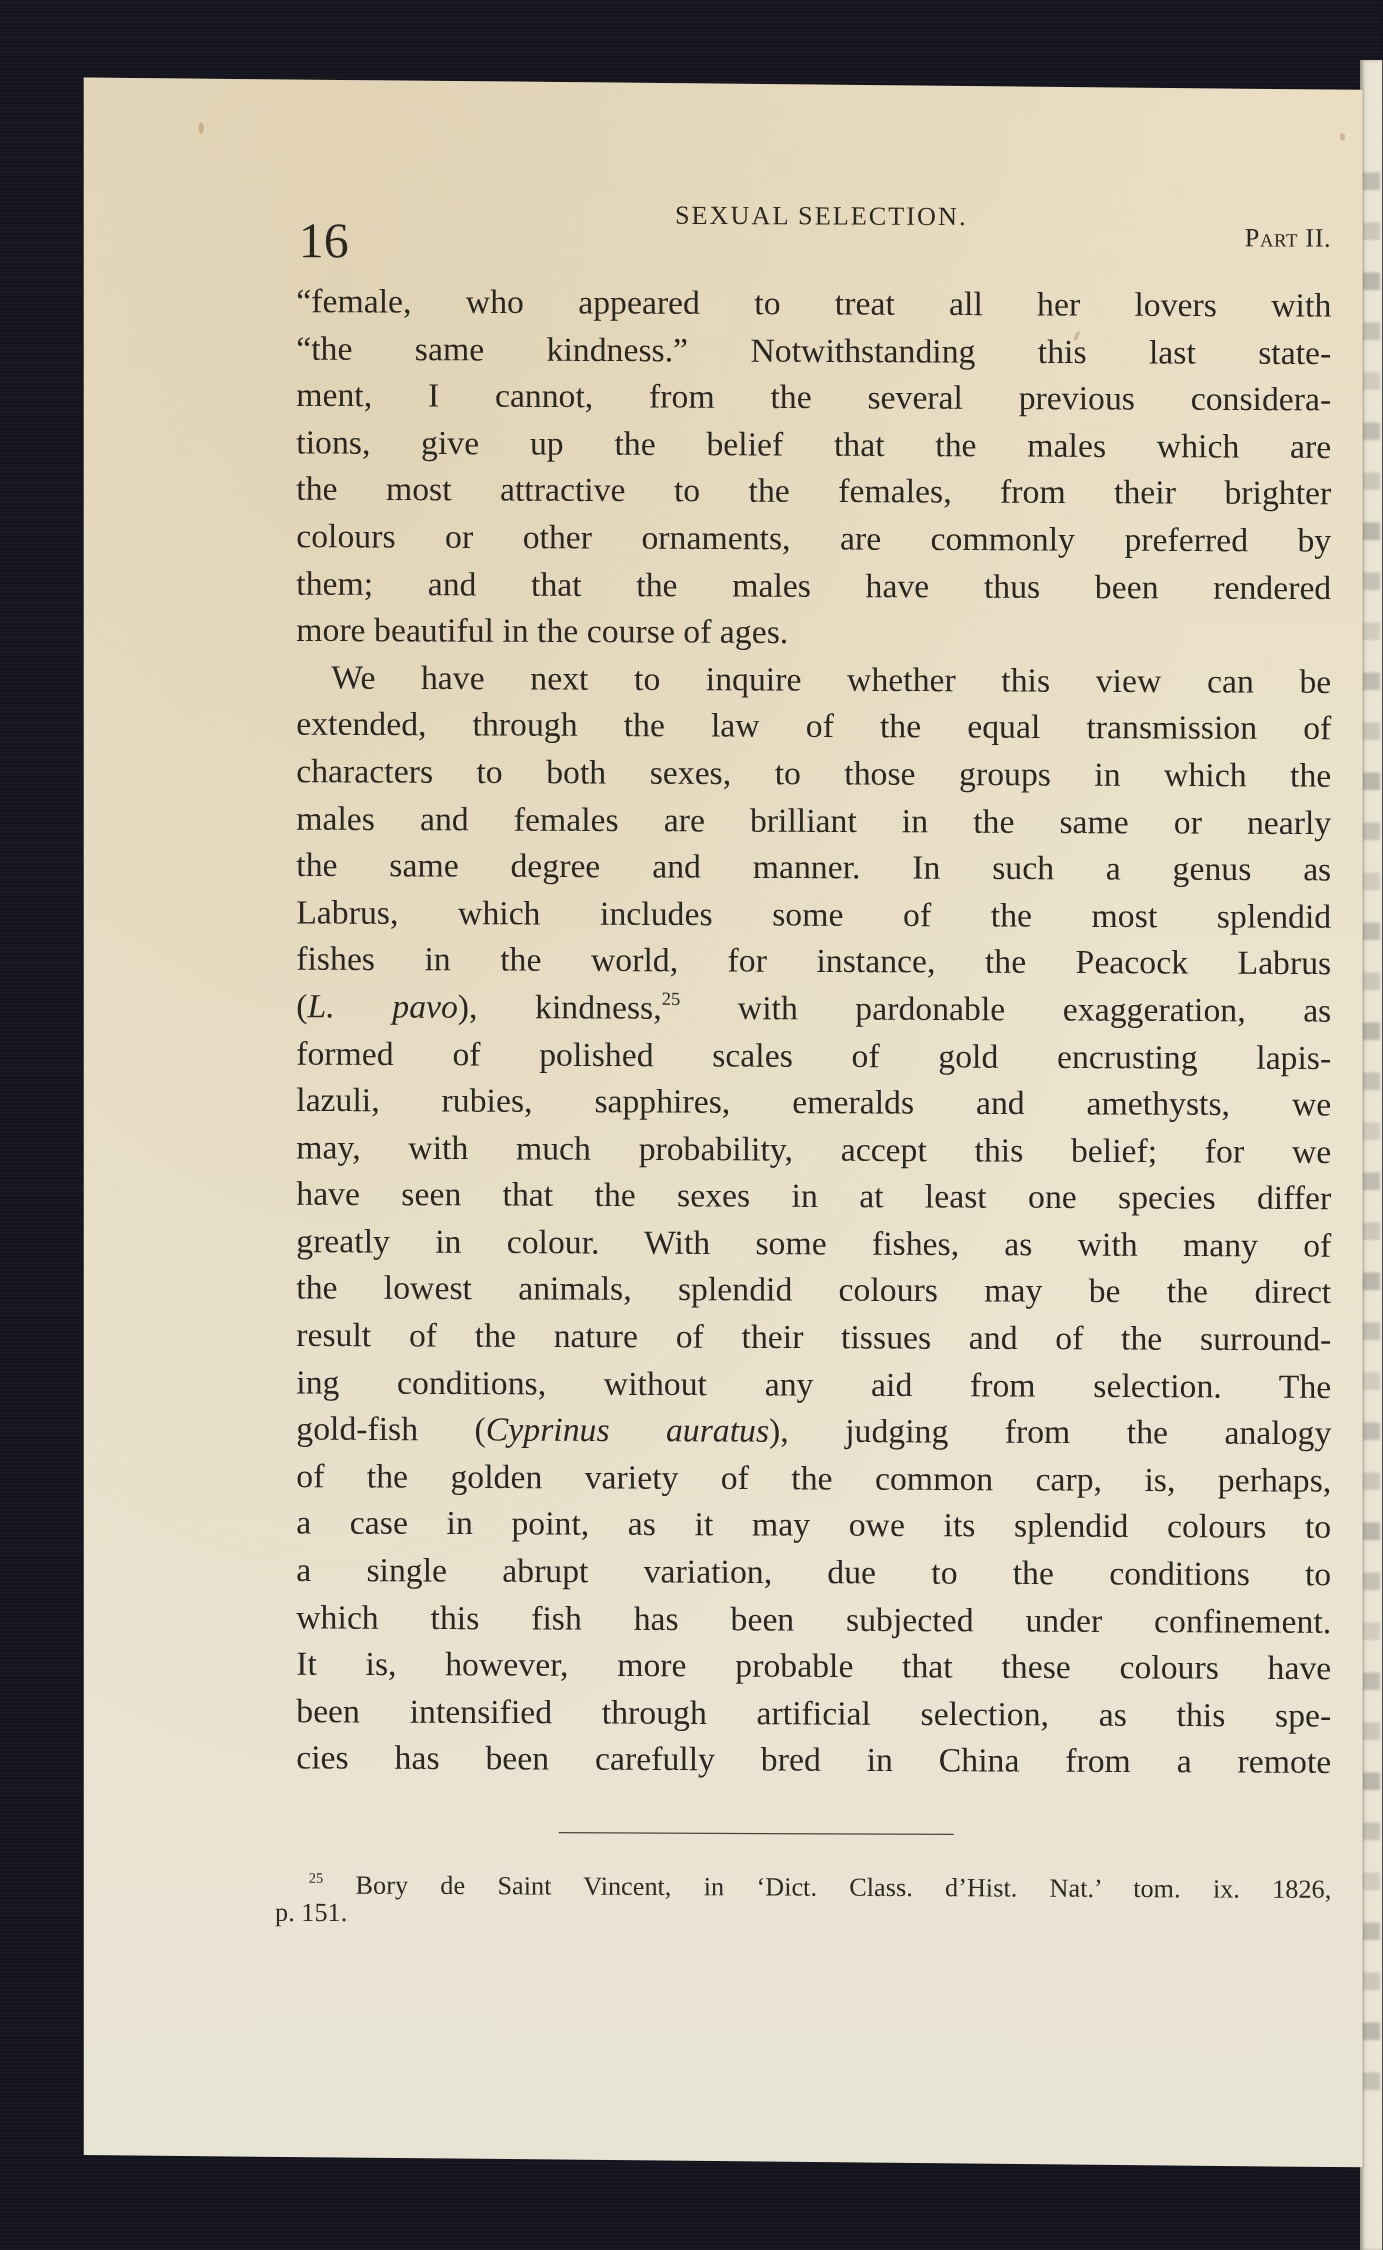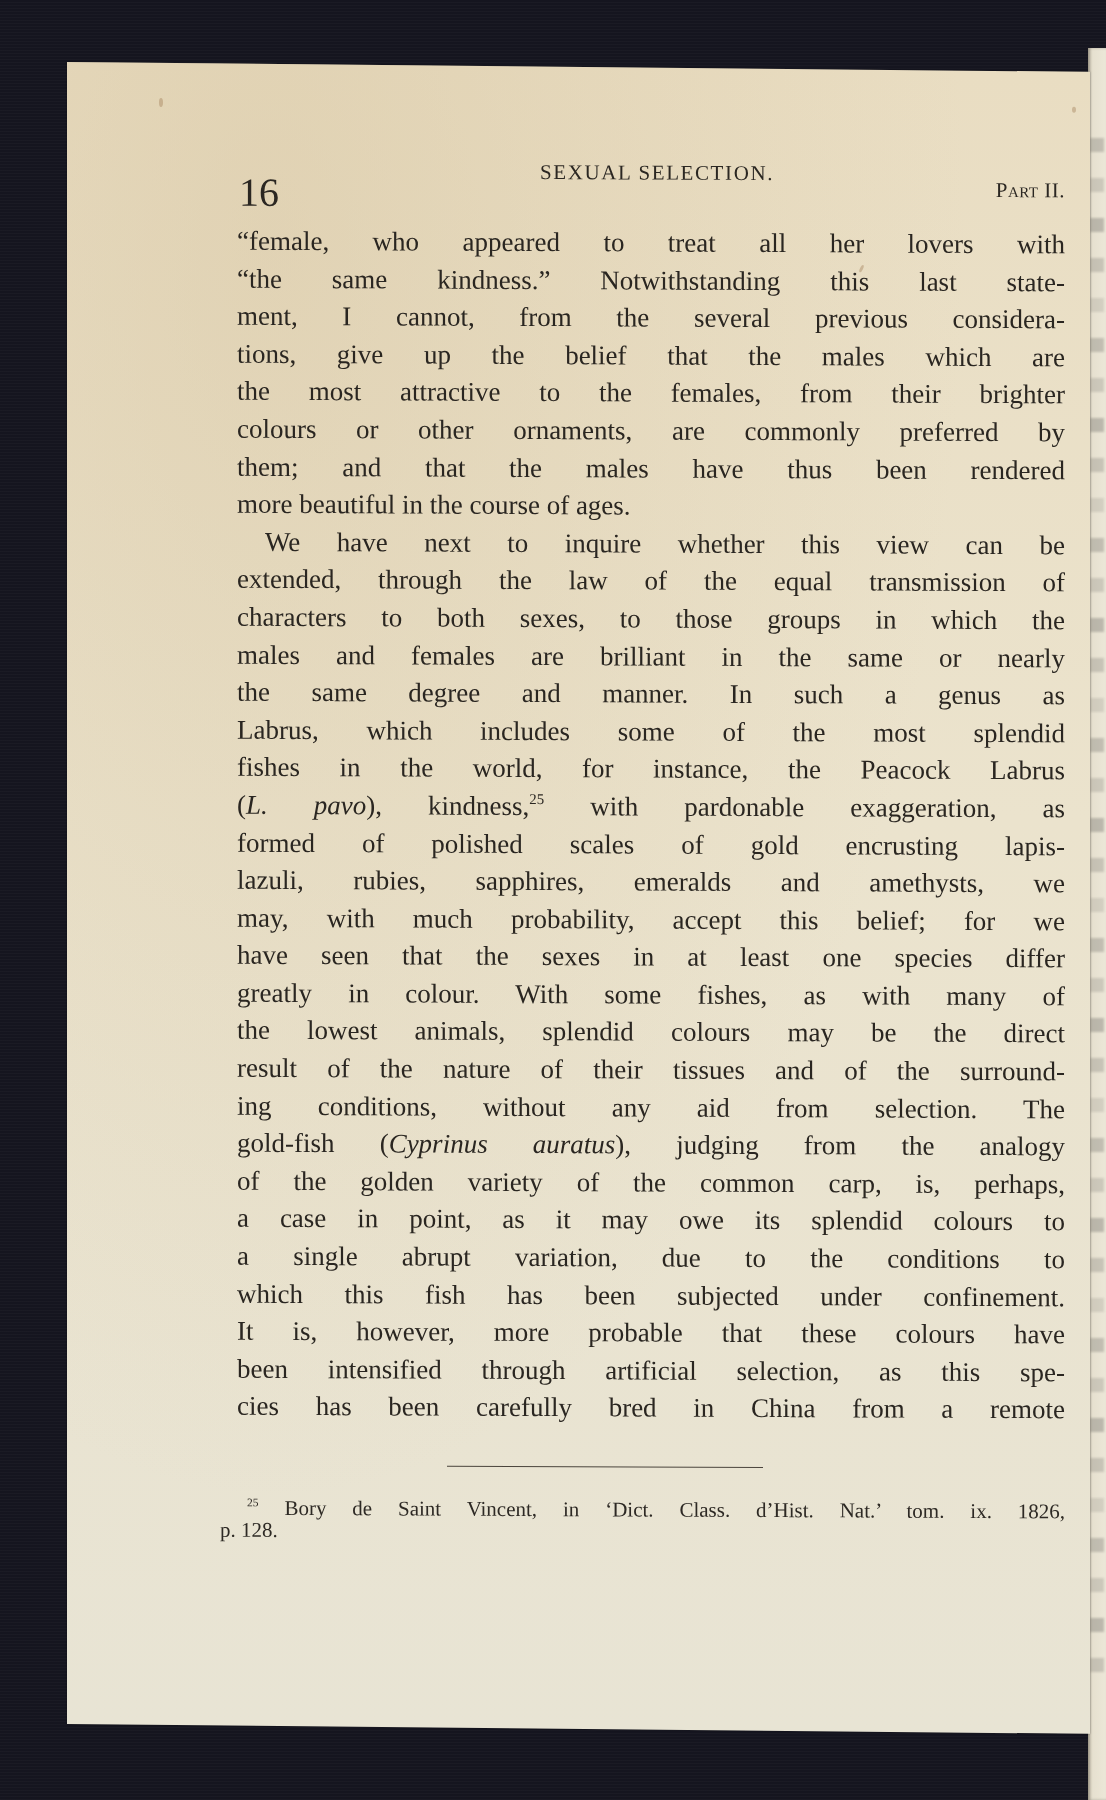--- a/index.html
+++ b/index.html
@@ -254,17 +254,17 @@
           <span class="line"><span>been intensified through artificial selection, as this spe-</span></span>
           <span class="line"><span>cies has been carefully bred in China from a remote</span></span>
         </div>
       </div>
 
     <div class="footnote-rule"></div>
 
     <div class="footnotes" id="footnotes">
         <div>
           <span class="fn-line first"><sup>25</sup> <span>Bory de Saint Vincent, in ‘Dict. Class. d’Hist. Nat.’ tom. ix. 1826,</span></span>
-          <span class="fn-line last"><span>p. 128.</span></span>
+          <span class="fn-line last"><span>p. 151.</span></span>
         </div>
       </div>
   </div>
 </div>
 
 </body></html>

